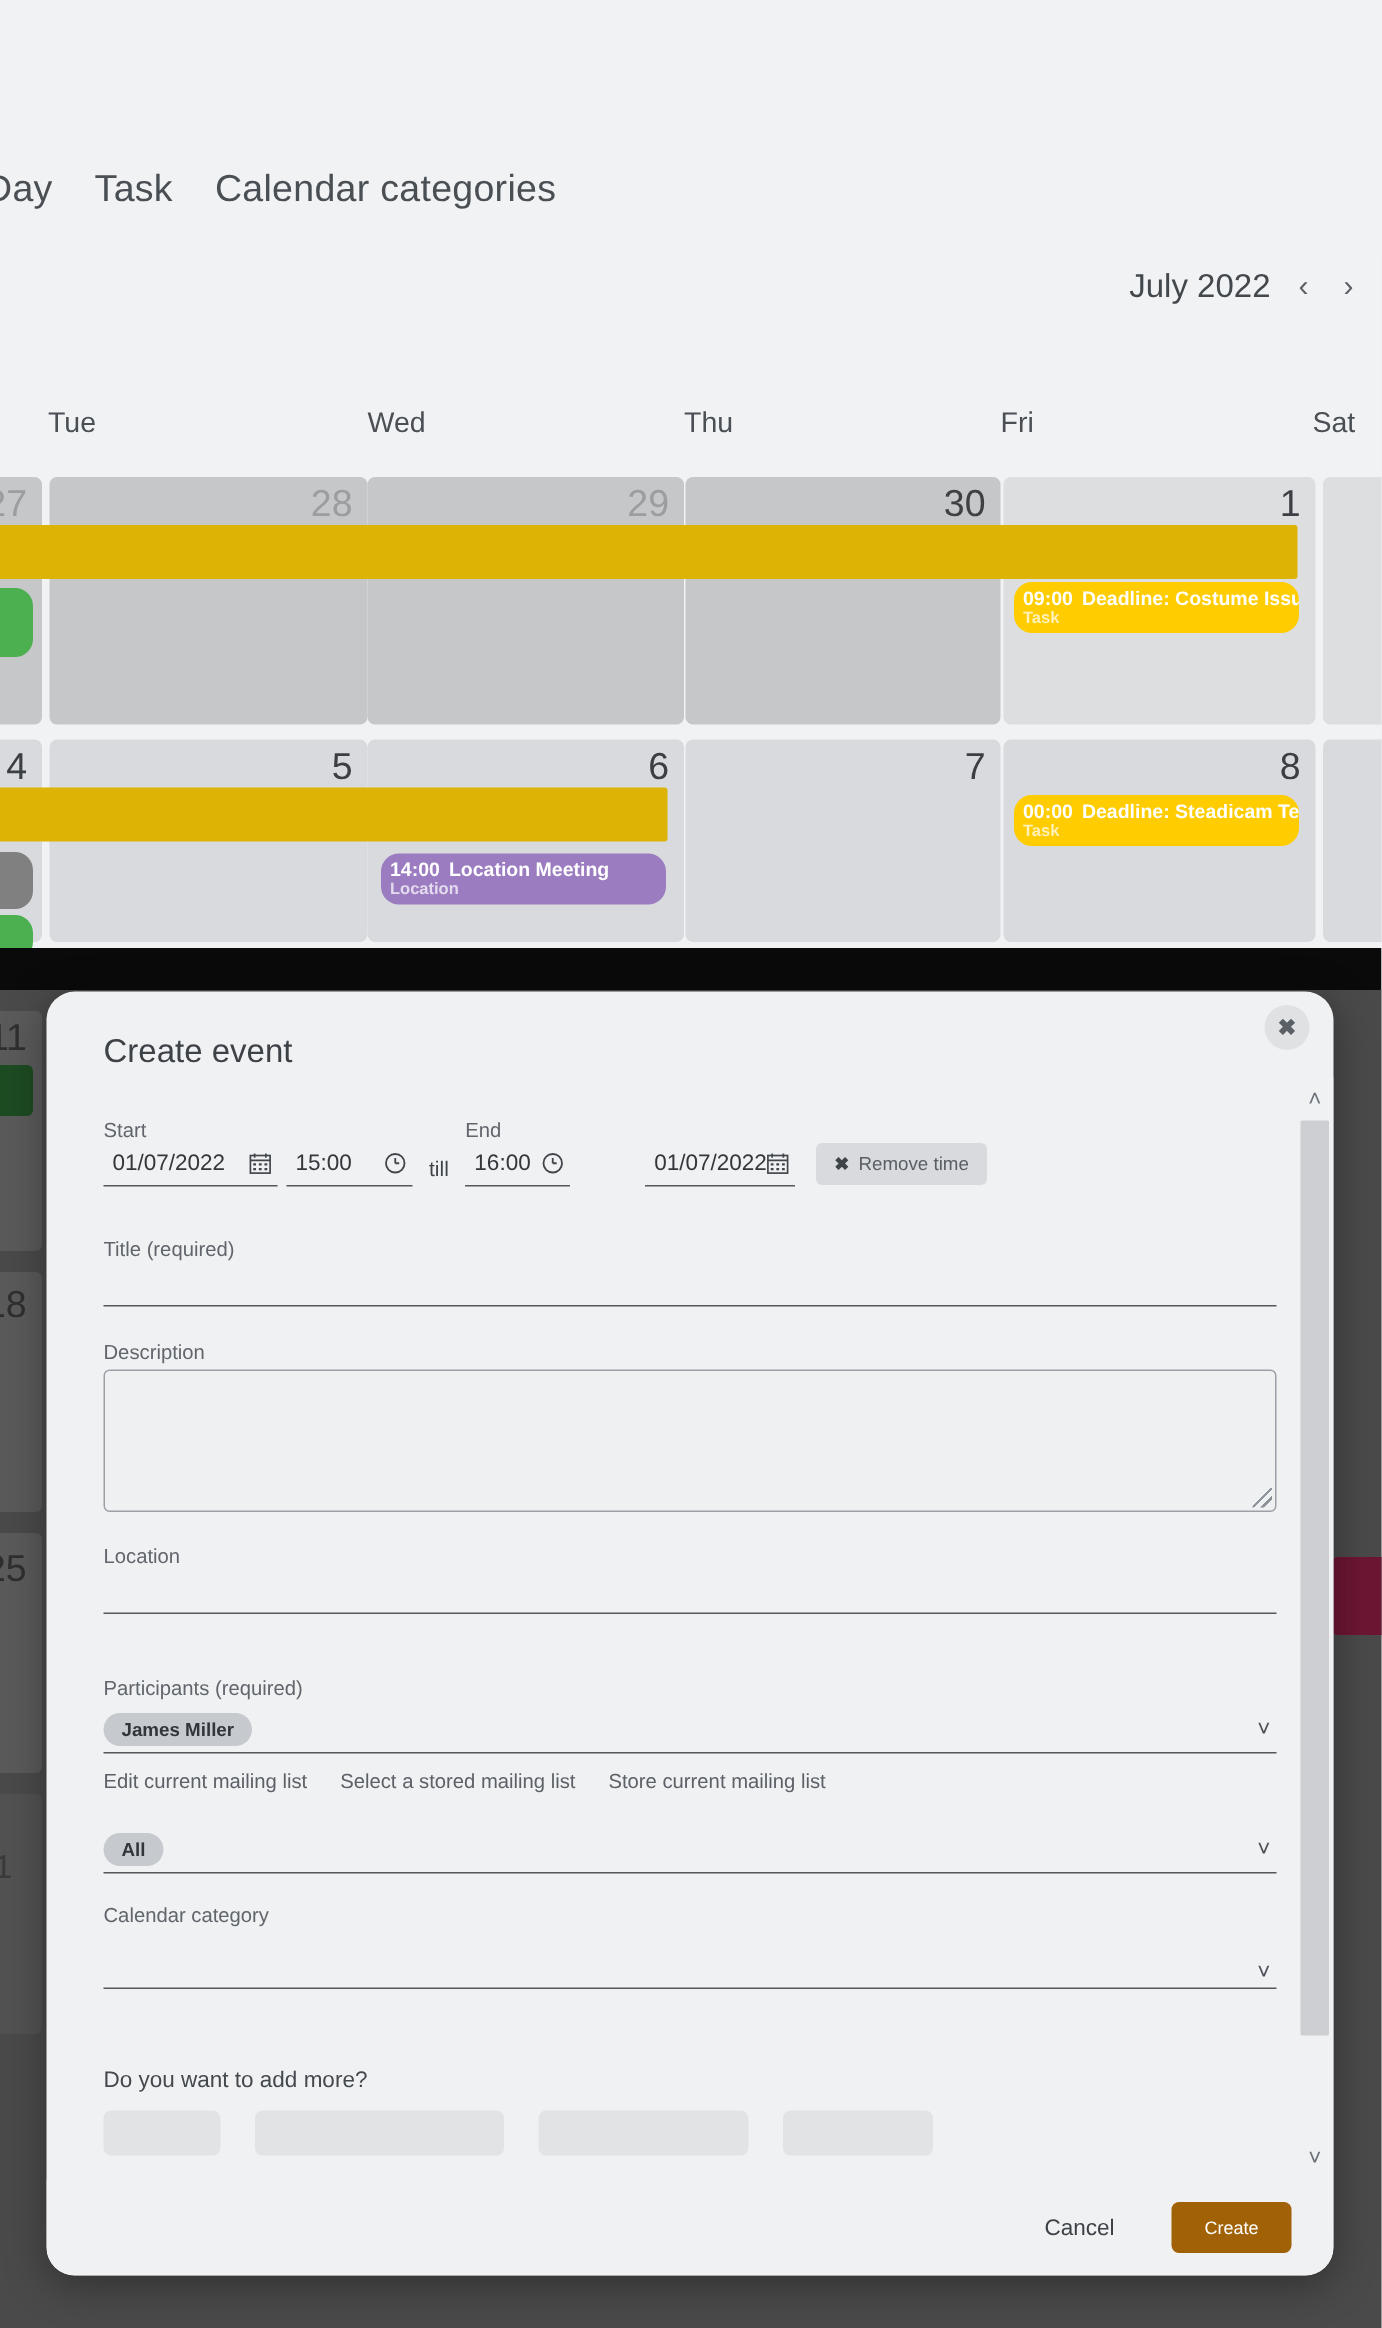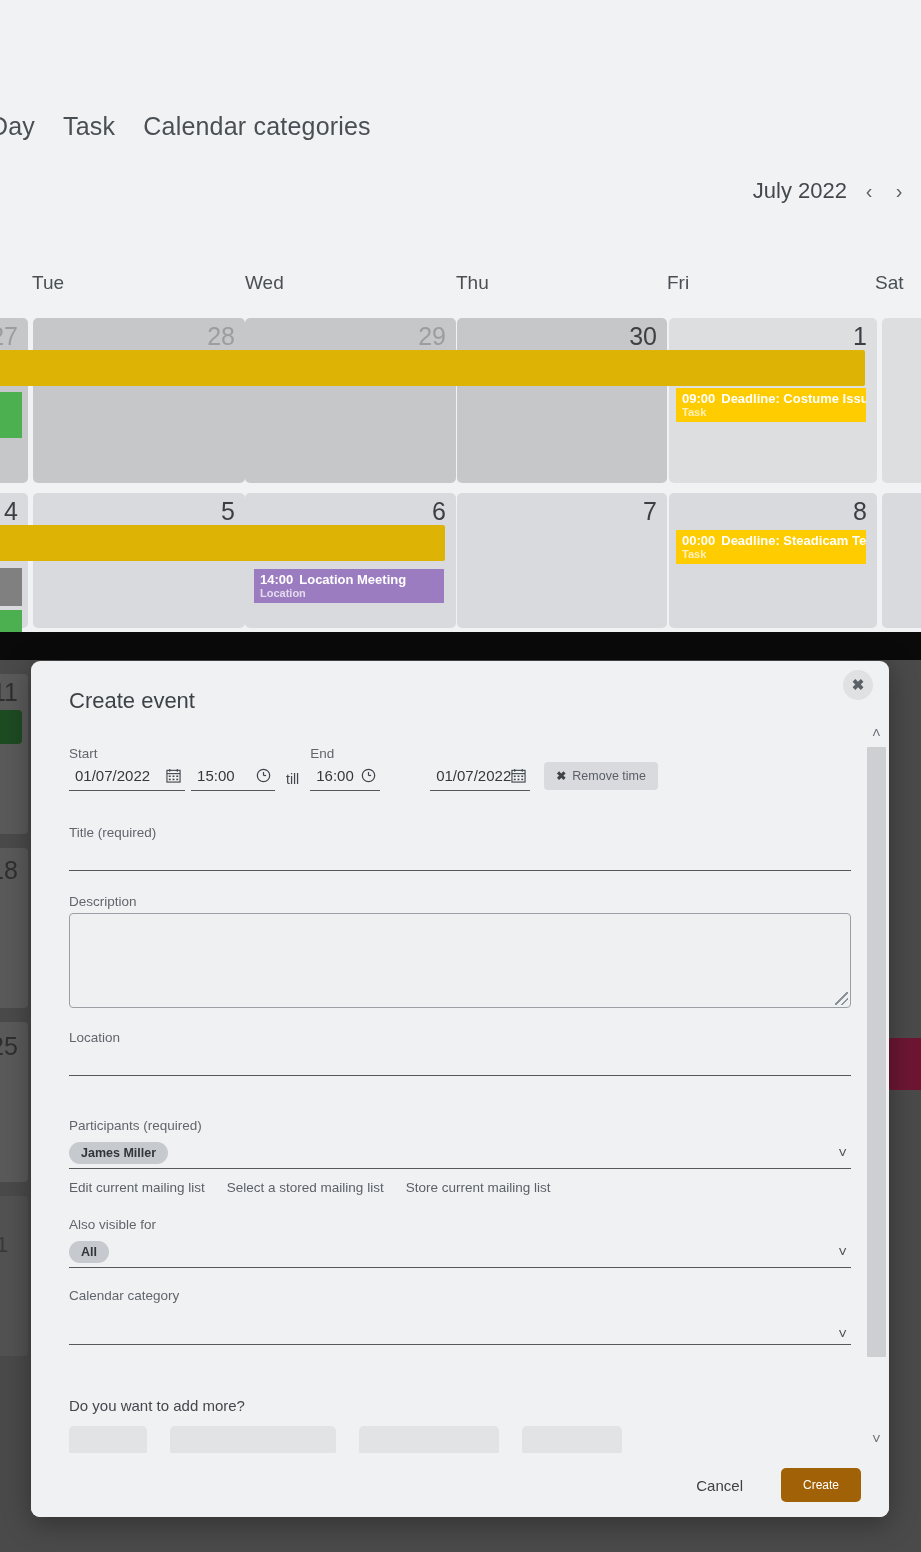--- a/index.html
+++ b/index.html
@@ -37,39 +37,39 @@
 
   .grid { position: absolute; top: 310px; left: 0; width: 921px; height: 340px; }
   .dcell {
     position: absolute; border-radius: 5px;
   }
   .dnum {
     position: absolute; top: 4px; right: 10px;
     font-size: 25px; font-weight: 400;
   }
   .evt {
-    position: absolute; border-radius: 0; overflow: hidden;
+    position: absolute; border-radius: 12px; overflow: hidden;
     padding: 3px 6px 4px 6px; color: #fff;
   }
   .evt .t1 { font-size: 13px; font-weight: bold; white-space: nowrap; }
   .evt .t1 b { font-weight: bold; margin-right: 6px; }
   .evt .t2 { font-size: 11px; opacity: .72; font-weight: bold; }
   .allday { position: absolute; height: 36px; background: #ddb305; border-radius: 2px; }
 
   
   .dim-band { position: absolute; left: 0; top: 632px; width: 921px; height: 920px;
     background: #0a0a0a; }
   .dim-cal { position: absolute; left: 0; top: 660px; width: 921px; height: 892px;
     background: #4a4a4a; }
   .dimcell { position: absolute; background: #5a5a5a; border-radius: 4px; }
   .dimnum { position: absolute; font-size: 25px; color: #2f2f2f; }
   .dimevt { position: absolute; border-radius: 4px; }
   .modal {
     position: absolute; left: 31px; top: 661px; width: 858px; height: 856px;
-    background: #f0f1f3; border-radius: 9px;
+    background: #f0f1f3; border-radius: 19px;
     box-shadow: 0 6px 28px rgba(0,0,0,.35);
     overflow: hidden;
   }
   .modal-title {
     position: absolute; left: 38px; top: 27px;
     font-size: 22px; color: #3d4247;
   }
   .close-btn {
     position: absolute; right: 16px; top: 9px;
     width: 30px; height: 30px; border-radius: 50%;
@@ -378,21 +378,20 @@
             <span class="chev">˅</span>
           </div>
           <div class="maillinks">
             <span>Edit current mailing list</span>
             <span>Select a stored mailing list</span>
             <span>Store current mailing list</span>
           </div>
         </div>
 
         <div class="fgroup" style="margin-top:22px;">
-          <div class="flabel">Also visible for</div>
           <div class="sel-line">
             <span class="chip">All</span>
             <span class="chev">˅</span>
           </div>
         </div>
 
         <div class="fgroup" style="margin-top:20px;">
           <div class="flabel">Calendar category</div>
           <div class="sel-line" style="height:38px;align-items:flex-end;padding-bottom:2px;">
             <span class="fv"></span>

